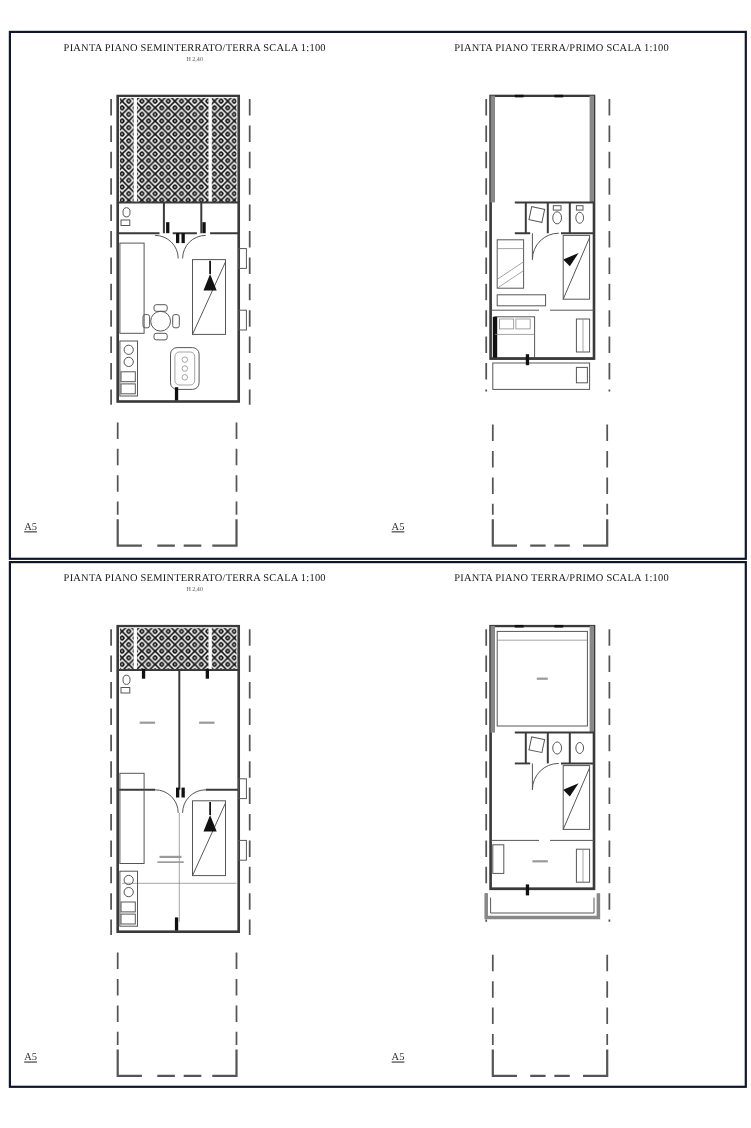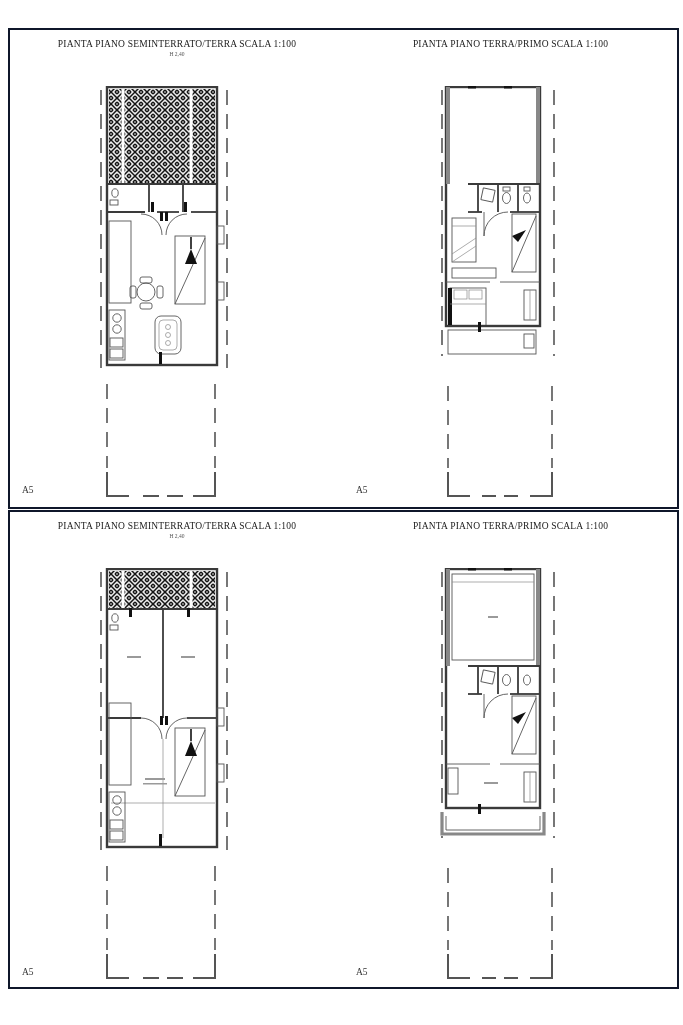--- a/index.html
+++ b/index.html
@@ -7,21 +7,21 @@
   .page{position:absolute;left:8px;width:667px;background:#fff;border:2px solid #0f172a;}
   #page-1{top:28px;height:477px;}
   #page-2{top:510px;height:475px;}
   .panel{position:absolute;top:0;height:100%;}
   .panel.left{left:0;width:334px;}
   .panel.right{left:334px;width:333px;}
   .plan-title{position:absolute;top:9px;left:0;right:0;text-align:center;
     font-size:9.5px;letter-spacing:0.2px;color:#1a1a1a;white-space:nowrap;}
   .plan-subtitle{position:absolute;top:21px;left:0;right:0;text-align:center;
     font-size:5.5px;color:#555;}
-  .sheet-label{position:absolute;top:455px;left:12px;font-size:9.5px;color:#333;}
+  .sheet-label{position:absolute;top:445px;left:12px;font-size:9.5px;color:#333;text-decoration:underline;}
   .plansvg{position:absolute;top:56px;}
   .panel.left .plansvg{left:89px;}
   .panel.right .plansvg{left:96px;}
   svg .wall2{fill:#fff;stroke:#3a3a3a;stroke-width:2.4;}
   svg .wall{stroke:#3a3a3a;stroke-width:1.8;fill:none;}
   svg .thin{stroke:#555;stroke-width:0.9;fill:none;}
   svg .thin2{stroke:#8a8a8a;stroke-width:0.7;fill:none;}
   svg .grayw{stroke:#888;stroke-width:3.2;fill:none;}
   svg .dash{stroke:#555;stroke-width:1.6;fill:none;stroke-dasharray:15 9;}
   svg .corner{stroke:#555;stroke-width:2;fill:none;}

